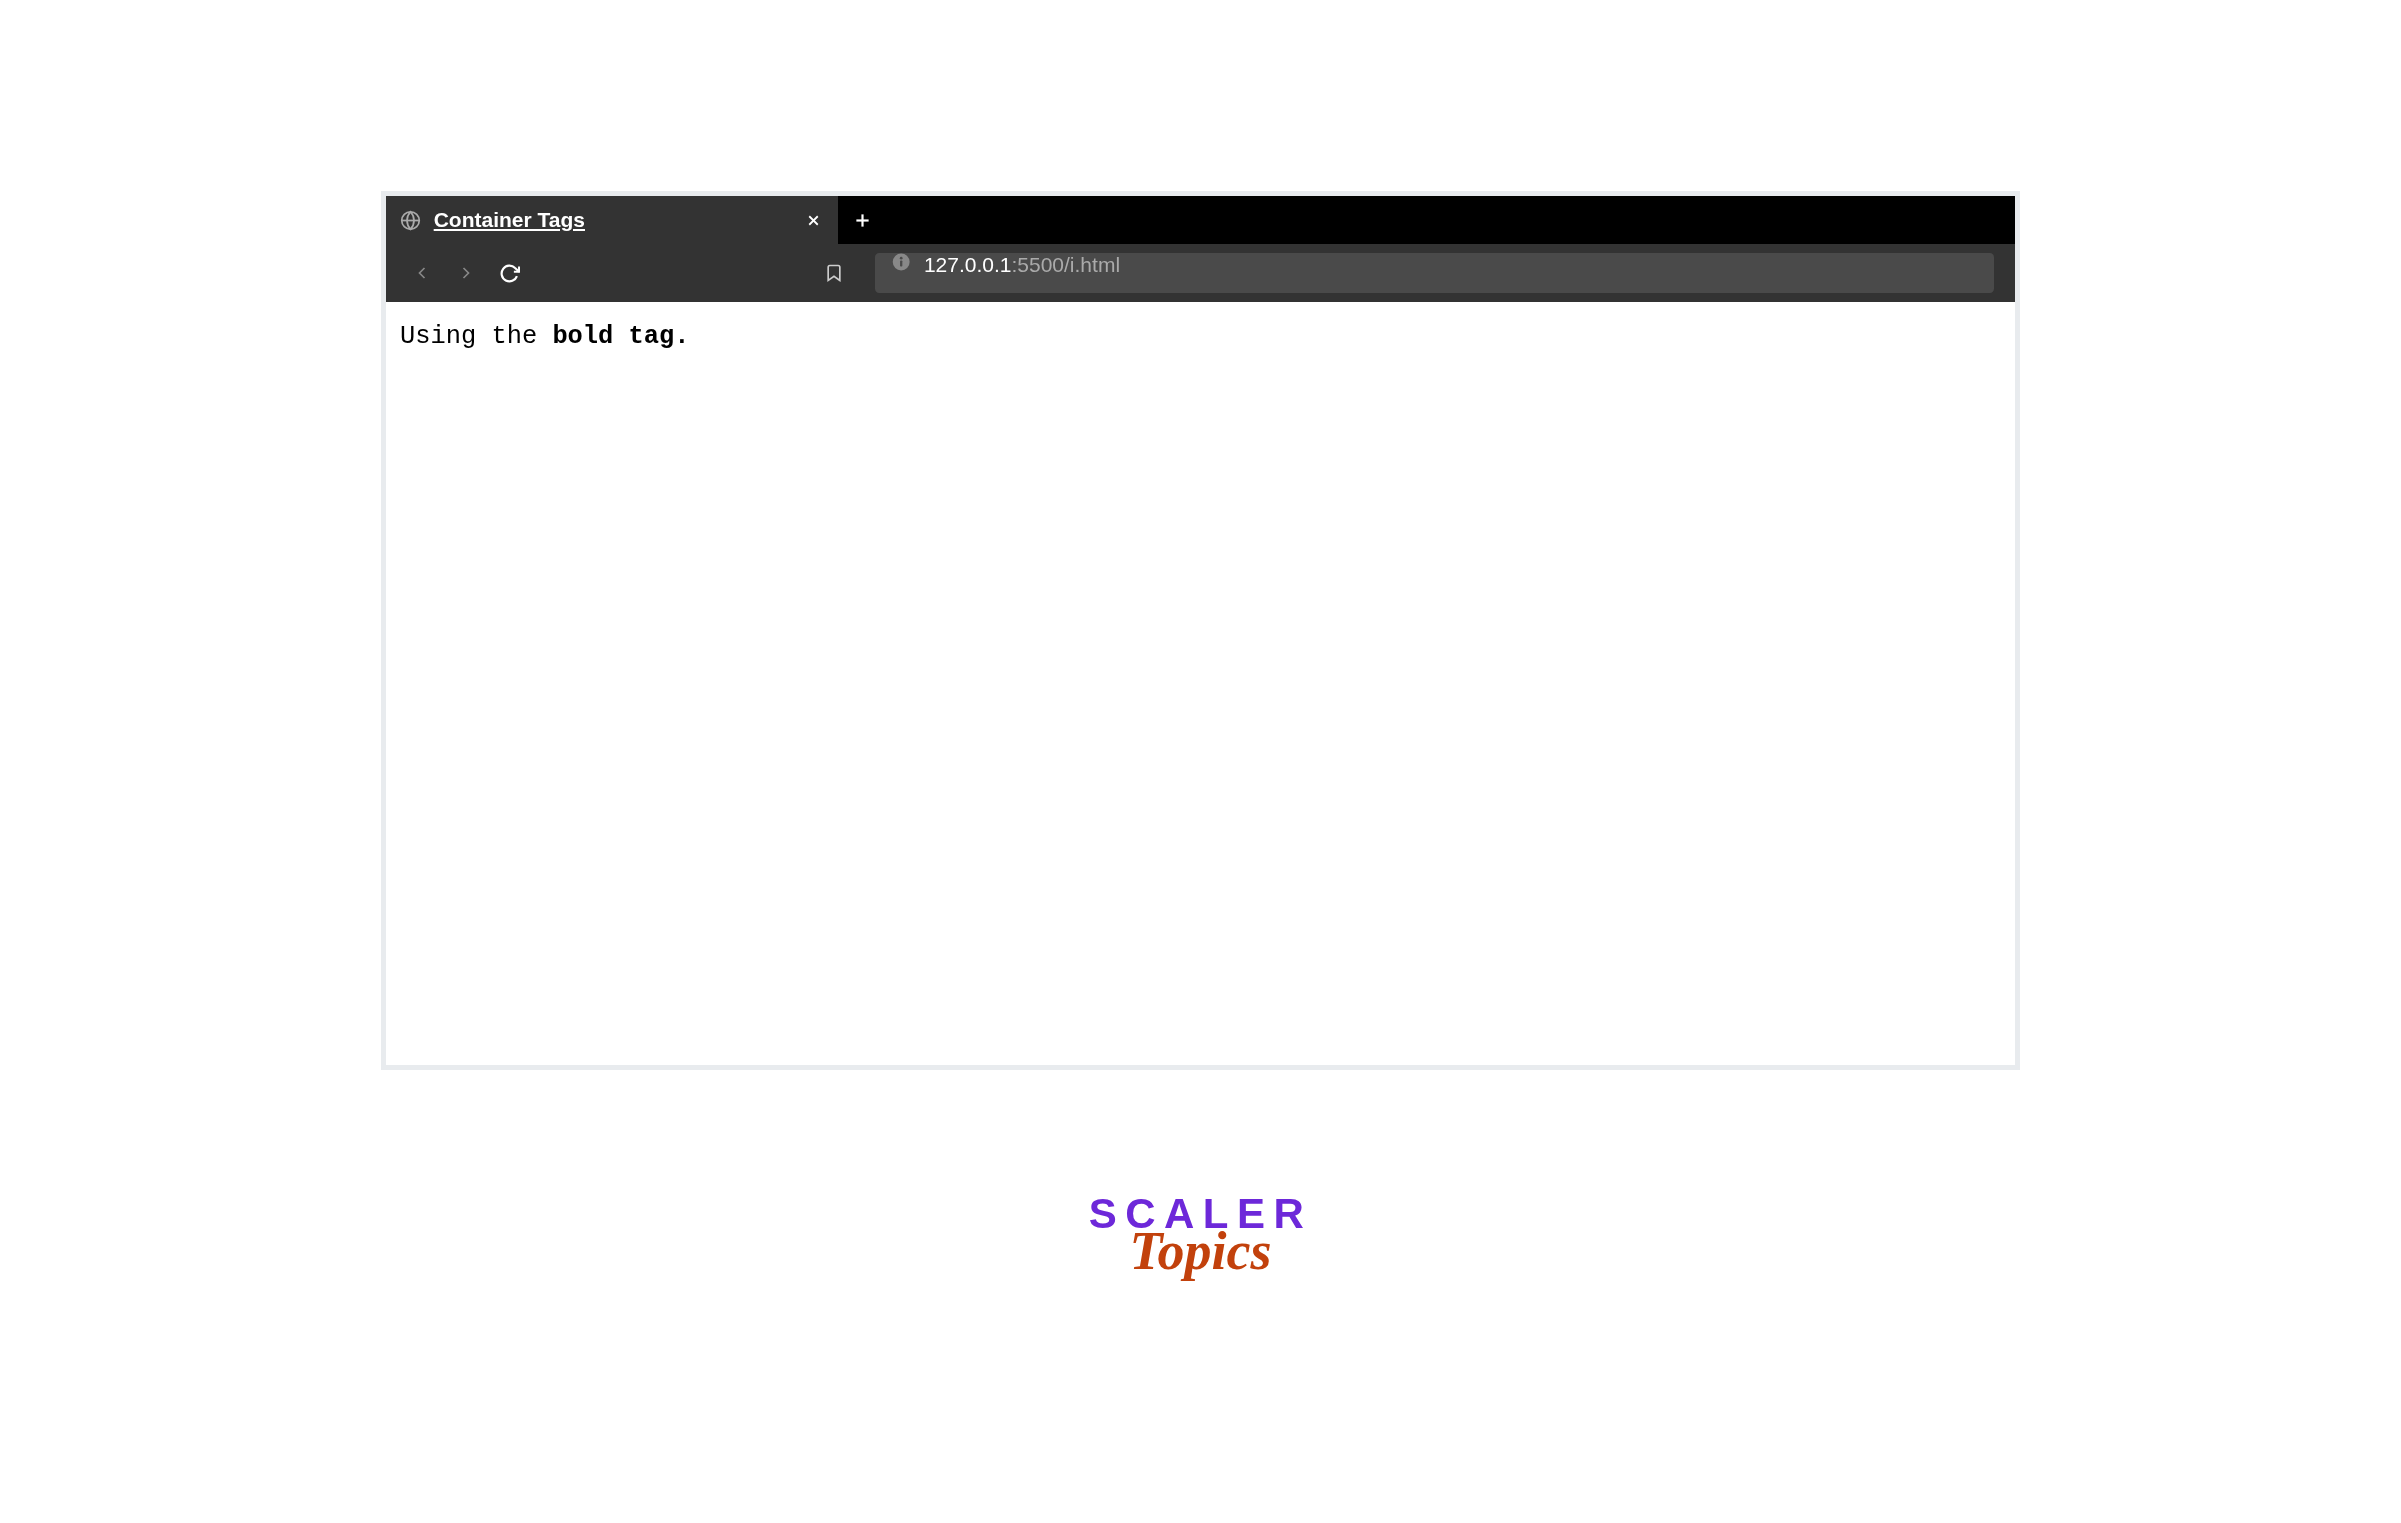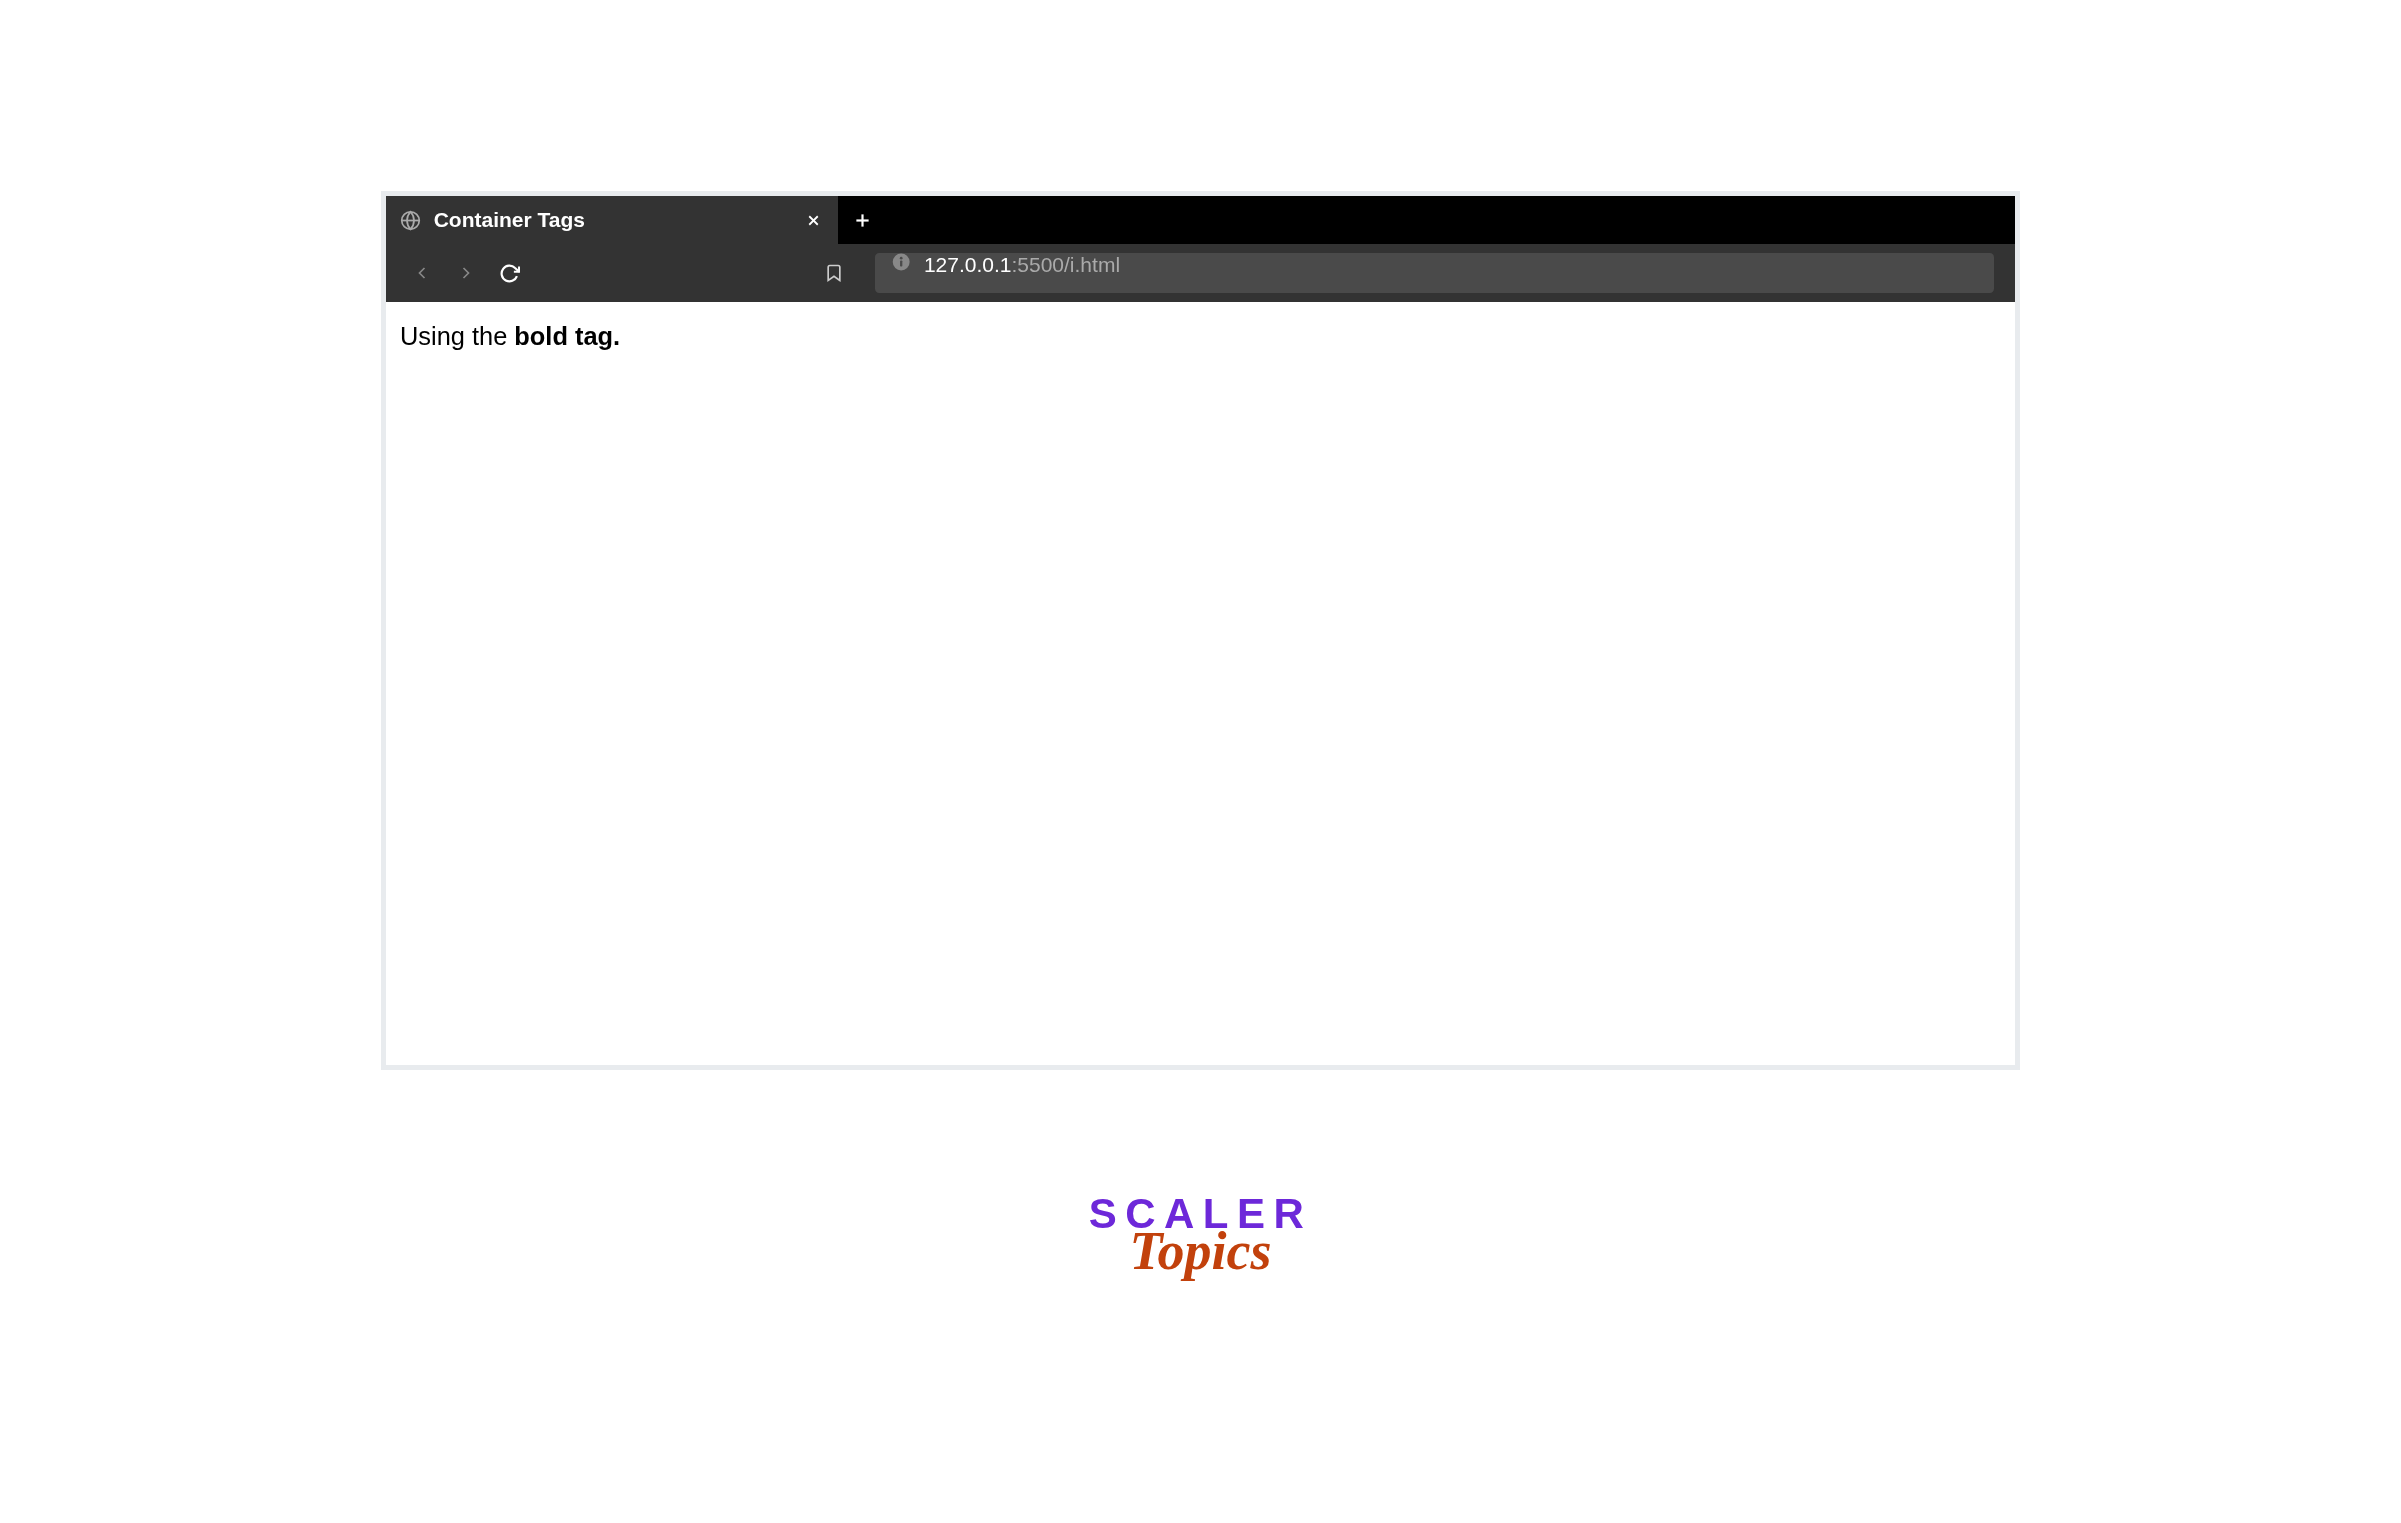--- a/index.html
+++ b/index.html
@@ -53,20 +53,21 @@
       display: flex;
       align-items: center;
       justify-content: center;
     }
     
     .tab-title {
       color: #ffffff;
       font-size: 21px;
       font-weight: bold;
       flex: 1;
+      text-decoration: underline;
     }
     
     .tab-close {
       color: #ffffff;
       font-size: 21px;
       cursor: pointer;
       width: 21px;
       height: 21px;
       display: flex;
       align-items: center;
@@ -152,21 +153,21 @@
       color: #ffffff;
     }
     
     .content-area {
       background: #ffffff;
       min-height: 763px;
       padding: 20px 14px;
     }
     
     .page-text {
-      font-family: Liberation Sans, sans-serif;
+      font-family: Liberation Mono, monospace;
       font-size: 25.4px;
       color: #000000;
     }
     
     .page-text-bold {
       font-weight: bold;
     }
     
     .scaler-logo {
       margin-top: 120px;

